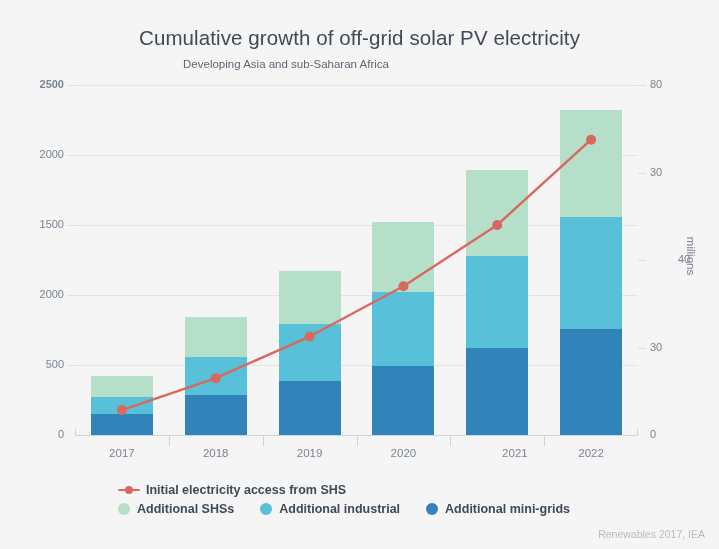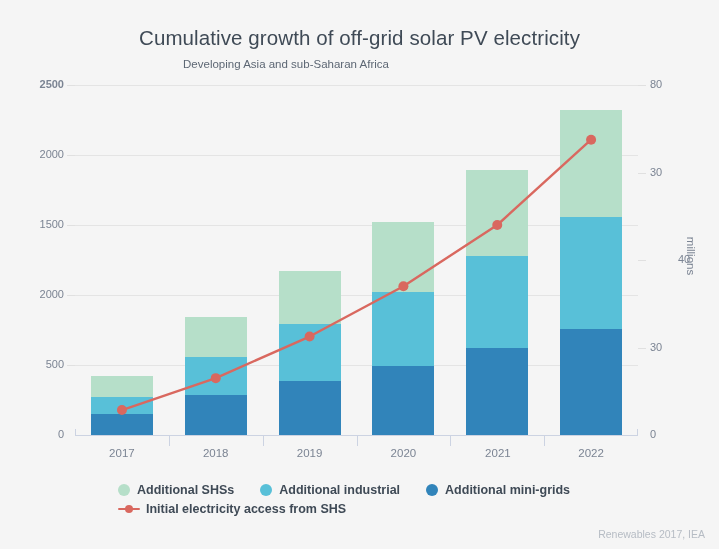--- a/index.html
+++ b/index.html
@@ -315,46 +315,46 @@
   <div class="axis-cap left"></div>
   <div class="axis-cap right"></div>
   <div id="xticks">
       <div class="xtick" style="left: 75px; width: 93.8333px;">2017</div>
       <div class="xtick" style="left: 168.833px; width: 93.8333px;">2018</div>
       <div class="tick-mark" style="left: 168.833px;"></div>
       <div class="xtick" style="left: 262.667px; width: 93.8333px;">2019</div>
       <div class="tick-mark" style="left: 262.667px;"></div>
       <div class="xtick" style="left: 356.5px; width: 93.8333px;">2020</div>
       <div class="tick-mark" style="left: 356.5px;"></div>
-      <div class="xtick" style="left: 451px; width: 93.8333px;">2021</div>
+      <div class="xtick" style="left: 468px; width: 93.8333px;">2021</div>
       <div class="tick-mark" style="left: 450.333px;"></div>
       <div class="xtick" style="left: 544.167px; width: 93.8333px;">2022</div>
       <div class="tick-mark" style="left: 544.167px;"></div>
     </div>
 
   <div class="legend">
-    <div class="legend-row" id="legend-row-1">
-        <div class="legend-item">
-          <span class="legend-dot" style="background: rgb(182, 223, 201);"></span>
-          <span class="legend-label">Additional SHSs</span>
-        </div>
-        <div class="legend-item">
-          <span class="legend-dot" style="background: rgb(88, 192, 216);"></span>
-          <span class="legend-label">Additional industrial</span>
-        </div>
-        <div class="legend-item">
-          <span class="legend-dot" style="background: rgb(49, 132, 186);"></span>
-          <span class="legend-label">Additional mini-grids</span>
-        </div>
-      </div>
     <div class="legend-row" id="legend-row-2">
         <div class="legend-item">
           <span class="legend-line-marker">
             <span class="lm-line" style="background: rgb(217, 104, 95);"></span>
             <span class="lm-dot" style="background: rgb(217, 104, 95);"></span>
           </span>
           <span class="legend-label">Initial electricity access from SHS</span>
         </div>
       </div>
+    <div class="legend-row" id="legend-row-1">
+        <div class="legend-item">
+          <span class="legend-dot" style="background: rgb(182, 223, 201);"></span>
+          <span class="legend-label">Additional SHSs</span>
+        </div>
+        <div class="legend-item">
+          <span class="legend-dot" style="background: rgb(88, 192, 216);"></span>
+          <span class="legend-label">Additional industrial</span>
+        </div>
+        <div class="legend-item">
+          <span class="legend-dot" style="background: rgb(49, 132, 186);"></span>
+          <span class="legend-label">Additional mini-grids</span>
+        </div>
+      </div>
   </div>
 
   <div class="footer">Renewables 2017, IEA</div>
 </div>
 
 </body></html>

